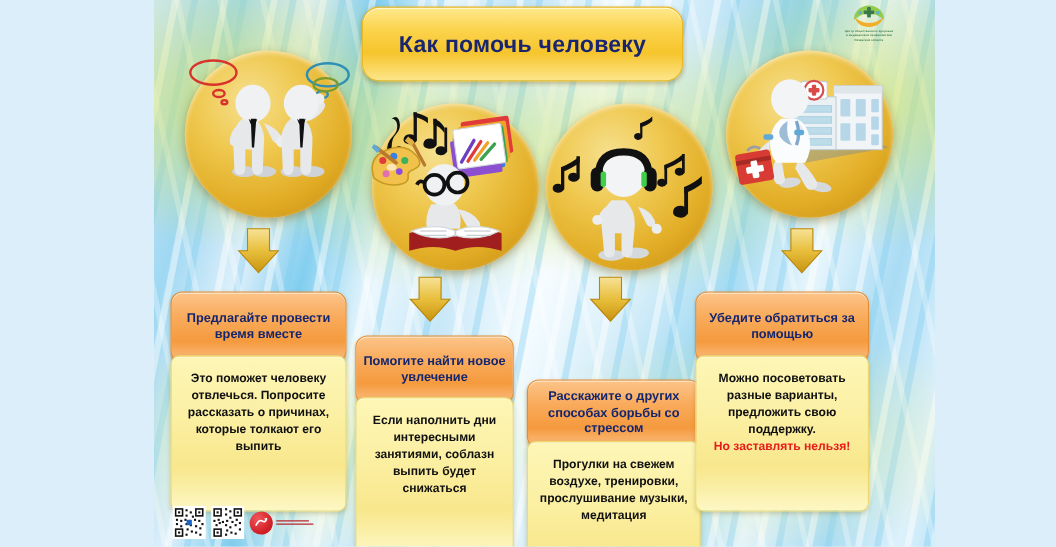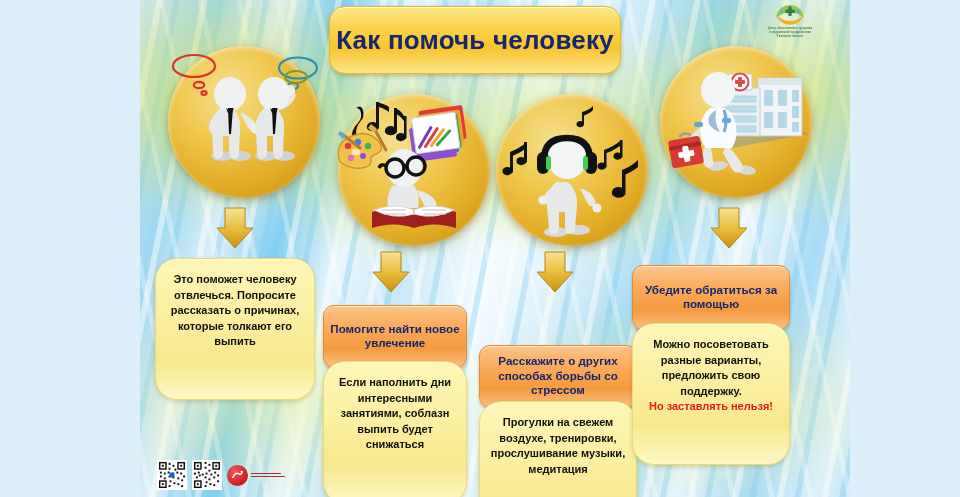--- a/index.html
+++ b/index.html
@@ -66,21 +66,21 @@
   .title-plate{
     position:absolute;left:189px;top:6px;width:290px;height:66px;
     border-radius:16px;
     background:linear-gradient(180deg,#fde98c 0%, #fbd24a 32%, #f6c52c 62%, #fde58a 100%);
     box-shadow:0 2px 4px rgba(120,90,10,.35), inset 0 1px 0 rgba(255,255,255,.75);
     border:1px solid #e9b81f;
     display:flex;flex-direction:column;align-items:center;justify-content:center;
     z-index:20;
   }
   .title-plate span{
-    display:block;color:#19256e;font-weight:bold;font-size:26px;
+    display:block;color:#19256e;font-weight:bold;font-size:21px;
     line-height:25px;letter-spacing:.2px;text-align:center;white-space:nowrap;
   }
 
   
   .logo{
     position:absolute;left:617px;top:2px;width:66px;height:42px;z-index:25;
     text-align:center;
   }
   .logo .logo-mark{width:100%;height:24px;display:block;}
   .logo .logo-text{
@@ -115,21 +115,21 @@
     border:1px solid #e58b2d;
     box-shadow:0 2px 3px rgba(120,70,10,.30), inset 0 1px 0 rgba(255,255,255,.6);
     padding:6px 6px 7px;
     text-align:center;
   }
   .card .head span{
     display:block;color:#15266e;font-weight:bold;font-size:11.6px;line-height:14.5px;
   }
   .card .body{
     margin-top:-7px;
-    border-radius:22px;
+    border-radius:8px;
     background:linear-gradient(180deg,#fdf6b6 0%, #fbefa2 40%, #f8e78c 72%, #fdf7c4 100%);
     border:1px solid #edd96e;
     box-shadow:0 2px 4px rgba(120,100,10,.25), inset 0 1px 0 rgba(255,255,255,.6);
     padding:13px 7px 12px;
     text-align:center;
   }
   .card .body span{
     display:block;color:#101010;font-weight:bold;font-size:11px;line-height:15.5px;
   }
   .card .body span .warn{color:#e81a1a;}
@@ -423,20 +423,23 @@
         <path d="M13 2 l20 0 l0 20 l8 0 l-18 20 l-18 -20 l8 0 z" fill="url(#ag1)" stroke="#b8860b" stroke-width="1"></path>
       </svg>
     </div>
     <div class="arrow" style="left:566px;top:206px;">
       <svg width="46" height="44" viewBox="0 0 46 44">
         <path d="M13 2 l20 0 l0 20 l8 0 l-18 20 l-18 -20 l8 0 z" fill="url(#ag1)" stroke="#b8860b" stroke-width="1"></path>
       </svg>
     </div>
 
     <div class="card card1">
+      <div class="head">
+        <span>Предлагайте провести время вместе</span>
+      </div>
       <div class="body">
         <span>Это поможет человеку отвлечься. Попросите рассказать о причинах, которые толкают его выпить</span>
       </div>
     </div>
 
     <div class="card card2">
       <div class="head">
         <span>Помогите найти новое увлечение</span>
       </div>
       <div class="body">

